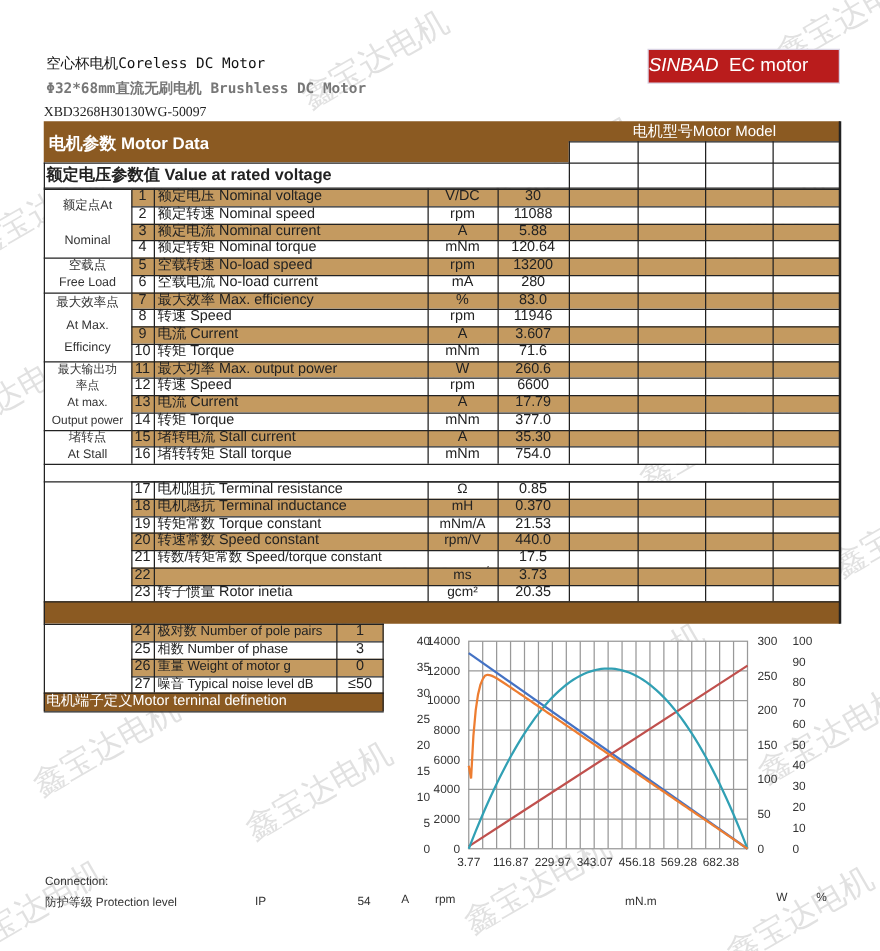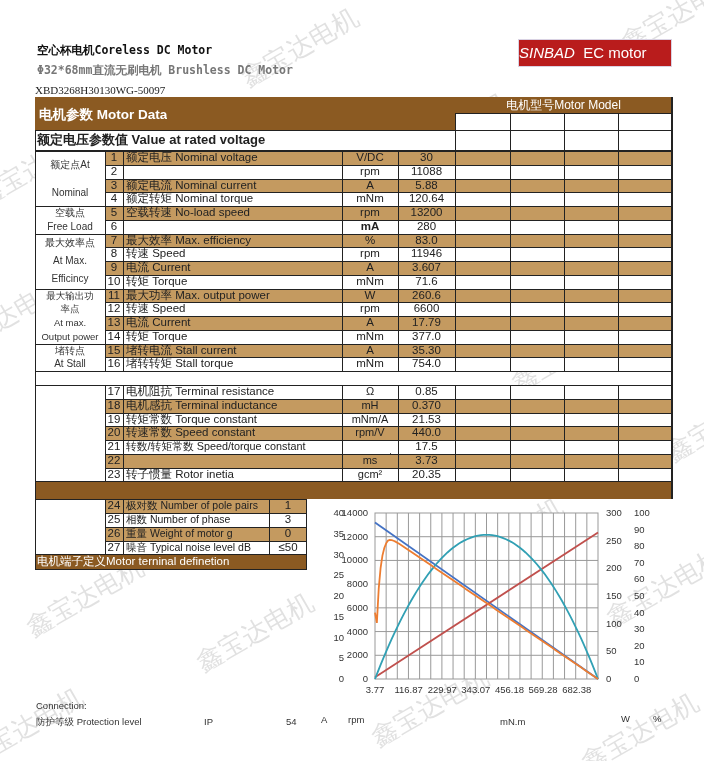--- a/index.html
+++ b/index.html
@@ -1,18 +1,18 @@
 <!DOCTYPE html>
 <html><head>
 <meta charset="utf-8">
 <style>
   html,body{margin:0;padding:0;background:#fff;}
   body{width:704px;height:761px;position:relative;overflow:hidden;font-family:"Liberation Sans","DejaVu Sans",sans-serif;color:#222;}
   .abs{position:absolute;}
-  .t1{left:37px;top:43px;font-family:"DejaVu Sans Mono","Liberation Mono",monospace;font-weight:bold;font-size:11.5px;color:#111;}
+  .t1{left:37px;top:43px;font-family:"DejaVu Sans Mono","Liberation Mono",monospace;font-weight:normal;font-size:11.5px;color:#111;}
   .t2{left:37px;top:63px;font-family:"DejaVu Sans Mono","Liberation Mono",monospace;font-weight:bold;font-size:11.5px;color:#777;}
   .t3{left:35px;top:84px;font-family:"Liberation Serif","DejaVu Serif",serif;font-size:11px;color:#222;}
   .brand{left:519px;top:40px;width:152px;height:26px;background:#b91c1c;color:#fff;font-size:15px;line-height:26px;text-align:left;box-shadow:0 0 0 1px #d9d2e3;}
   .brand i{font-style:italic;}
   .hdr{background:#8b5a22;color:#fff;font-weight:bold;}
   .gold{background:#c49a60;}
   .white{background:#fff;}
   .line{position:absolute;background:#222;}
   .cell{position:absolute;box-sizing:border-box;font-size:11.5px;white-space:nowrap;overflow:hidden;}
   .c{text-align:center;}
@@ -56,20 +56,21 @@
   <div id="rows"></div>
 <div class="cell white" style="left:420px;top:16px;width:217px;height:37px;"></div>
     <div class="cell gold" style="left:70px;top:54px;width:567px;height:13.75px;"></div>
     <div class="cell c" style="left:70px;top:54px;width:18px;line-height:13.75px;">1</div>
     <div class="cell " style="left:91px;top:54px;width:216px;line-height:13.75px;">额定电压 Nominal voltage</div>
     <div class="cell c" style="left:307px;top:54px;width:56px;line-height:13.75px;">V/DC</div>
     <div class="cell c" style="left:363px;top:54px;width:57px;line-height:13.75px;">30</div>
     <div class="cell line" style="left:70px;top:54px;width:567px;height:1px;background:#222;"></div>
     <div class="cell white" style="left:70px;top:67.75px;width:567px;height:13.75px;"></div>
     <div class="cell c" style="left:70px;top:67.75px;width:18px;line-height:13.75px;">2</div>
+    <div class="cell " style="left:91px;top:67.75px;width:216px;line-height:13.75px;">额定转速 Nominal speed</div>
     <div class="cell c" style="left:307px;top:67.75px;width:56px;line-height:13.75px;">rpm</div>
     <div class="cell c" style="left:363px;top:67.75px;width:57px;line-height:13.75px;">11088</div>
     <div class="cell line" style="left:70px;top:67.75px;width:567px;height:1px;background:#222;"></div>
     <div class="cell gold" style="left:70px;top:81.5px;width:567px;height:13.75px;"></div>
     <div class="cell c" style="left:70px;top:81.5px;width:18px;line-height:13.75px;">3</div>
     <div class="cell " style="left:91px;top:81.5px;width:216px;line-height:13.75px;">额定电流 Nominal current</div>
     <div class="cell c" style="left:307px;top:81.5px;width:56px;line-height:13.75px;">A</div>
     <div class="cell c" style="left:363px;top:81.5px;width:57px;line-height:13.75px;">5.88</div>
     <div class="cell line" style="left:70px;top:81.5px;width:567px;height:1px;background:#222;"></div>
     <div class="cell white" style="left:70px;top:95.25px;width:567px;height:13.75px;"></div>
@@ -79,21 +80,22 @@
     <div class="cell c" style="left:363px;top:95.25px;width:57px;line-height:13.75px;">120.64</div>
     <div class="cell line" style="left:70px;top:95.25px;width:567px;height:1px;background:#222;"></div>
     <div class="cell gold" style="left:70px;top:109px;width:567px;height:13.75px;"></div>
     <div class="cell c" style="left:70px;top:109px;width:18px;line-height:13.75px;">5</div>
     <div class="cell " style="left:91px;top:109px;width:216px;line-height:13.75px;">空载转速 No-load speed</div>
     <div class="cell c" style="left:307px;top:109px;width:56px;line-height:13.75px;">rpm</div>
     <div class="cell c" style="left:363px;top:109px;width:57px;line-height:13.75px;">13200</div>
     <div class="cell line" style="left:70px;top:109px;width:567px;height:1px;background:#222;"></div>
     <div class="cell white" style="left:70px;top:122.75px;width:567px;height:13.75px;"></div>
     <div class="cell c" style="left:70px;top:122.75px;width:18px;line-height:13.75px;">6</div>
-    <div class="cell c" style="left:307px;top:122.75px;width:56px;line-height:13.75px;font-weight:bold;">mA</div>
+    <div class="cell " style="left:91px;top:122.75px;width:216px;line-height:13.75px;">空载电流 No-load current</div>
+    <div class="cell c" style="left:307px;top:122.75px;width:56px;line-height:13.75px;">mA</div>
     <div class="cell c" style="left:363px;top:122.75px;width:57px;line-height:13.75px;">280</div>
     <div class="cell line" style="left:70px;top:122.75px;width:567px;height:1px;background:#222;"></div>
     <div class="cell gold" style="left:70px;top:136.5px;width:567px;height:13.75px;"></div>
     <div class="cell c" style="left:70px;top:136.5px;width:18px;line-height:13.75px;">7</div>
     <div class="cell " style="left:91px;top:136.5px;width:216px;line-height:13.75px;">最大效率 Max. efficiency</div>
     <div class="cell c" style="left:307px;top:136.5px;width:56px;line-height:13.75px;">%</div>
     <div class="cell c" style="left:363px;top:136.5px;width:57px;line-height:13.75px;">83.0</div>
     <div class="cell line" style="left:70px;top:136.5px;width:567px;height:1px;background:#222;"></div>
     <div class="cell white" style="left:70px;top:150.25px;width:567px;height:13.75px;"></div>
     <div class="cell c" style="left:70px;top:150.25px;width:18px;line-height:13.75px;">8</div>

